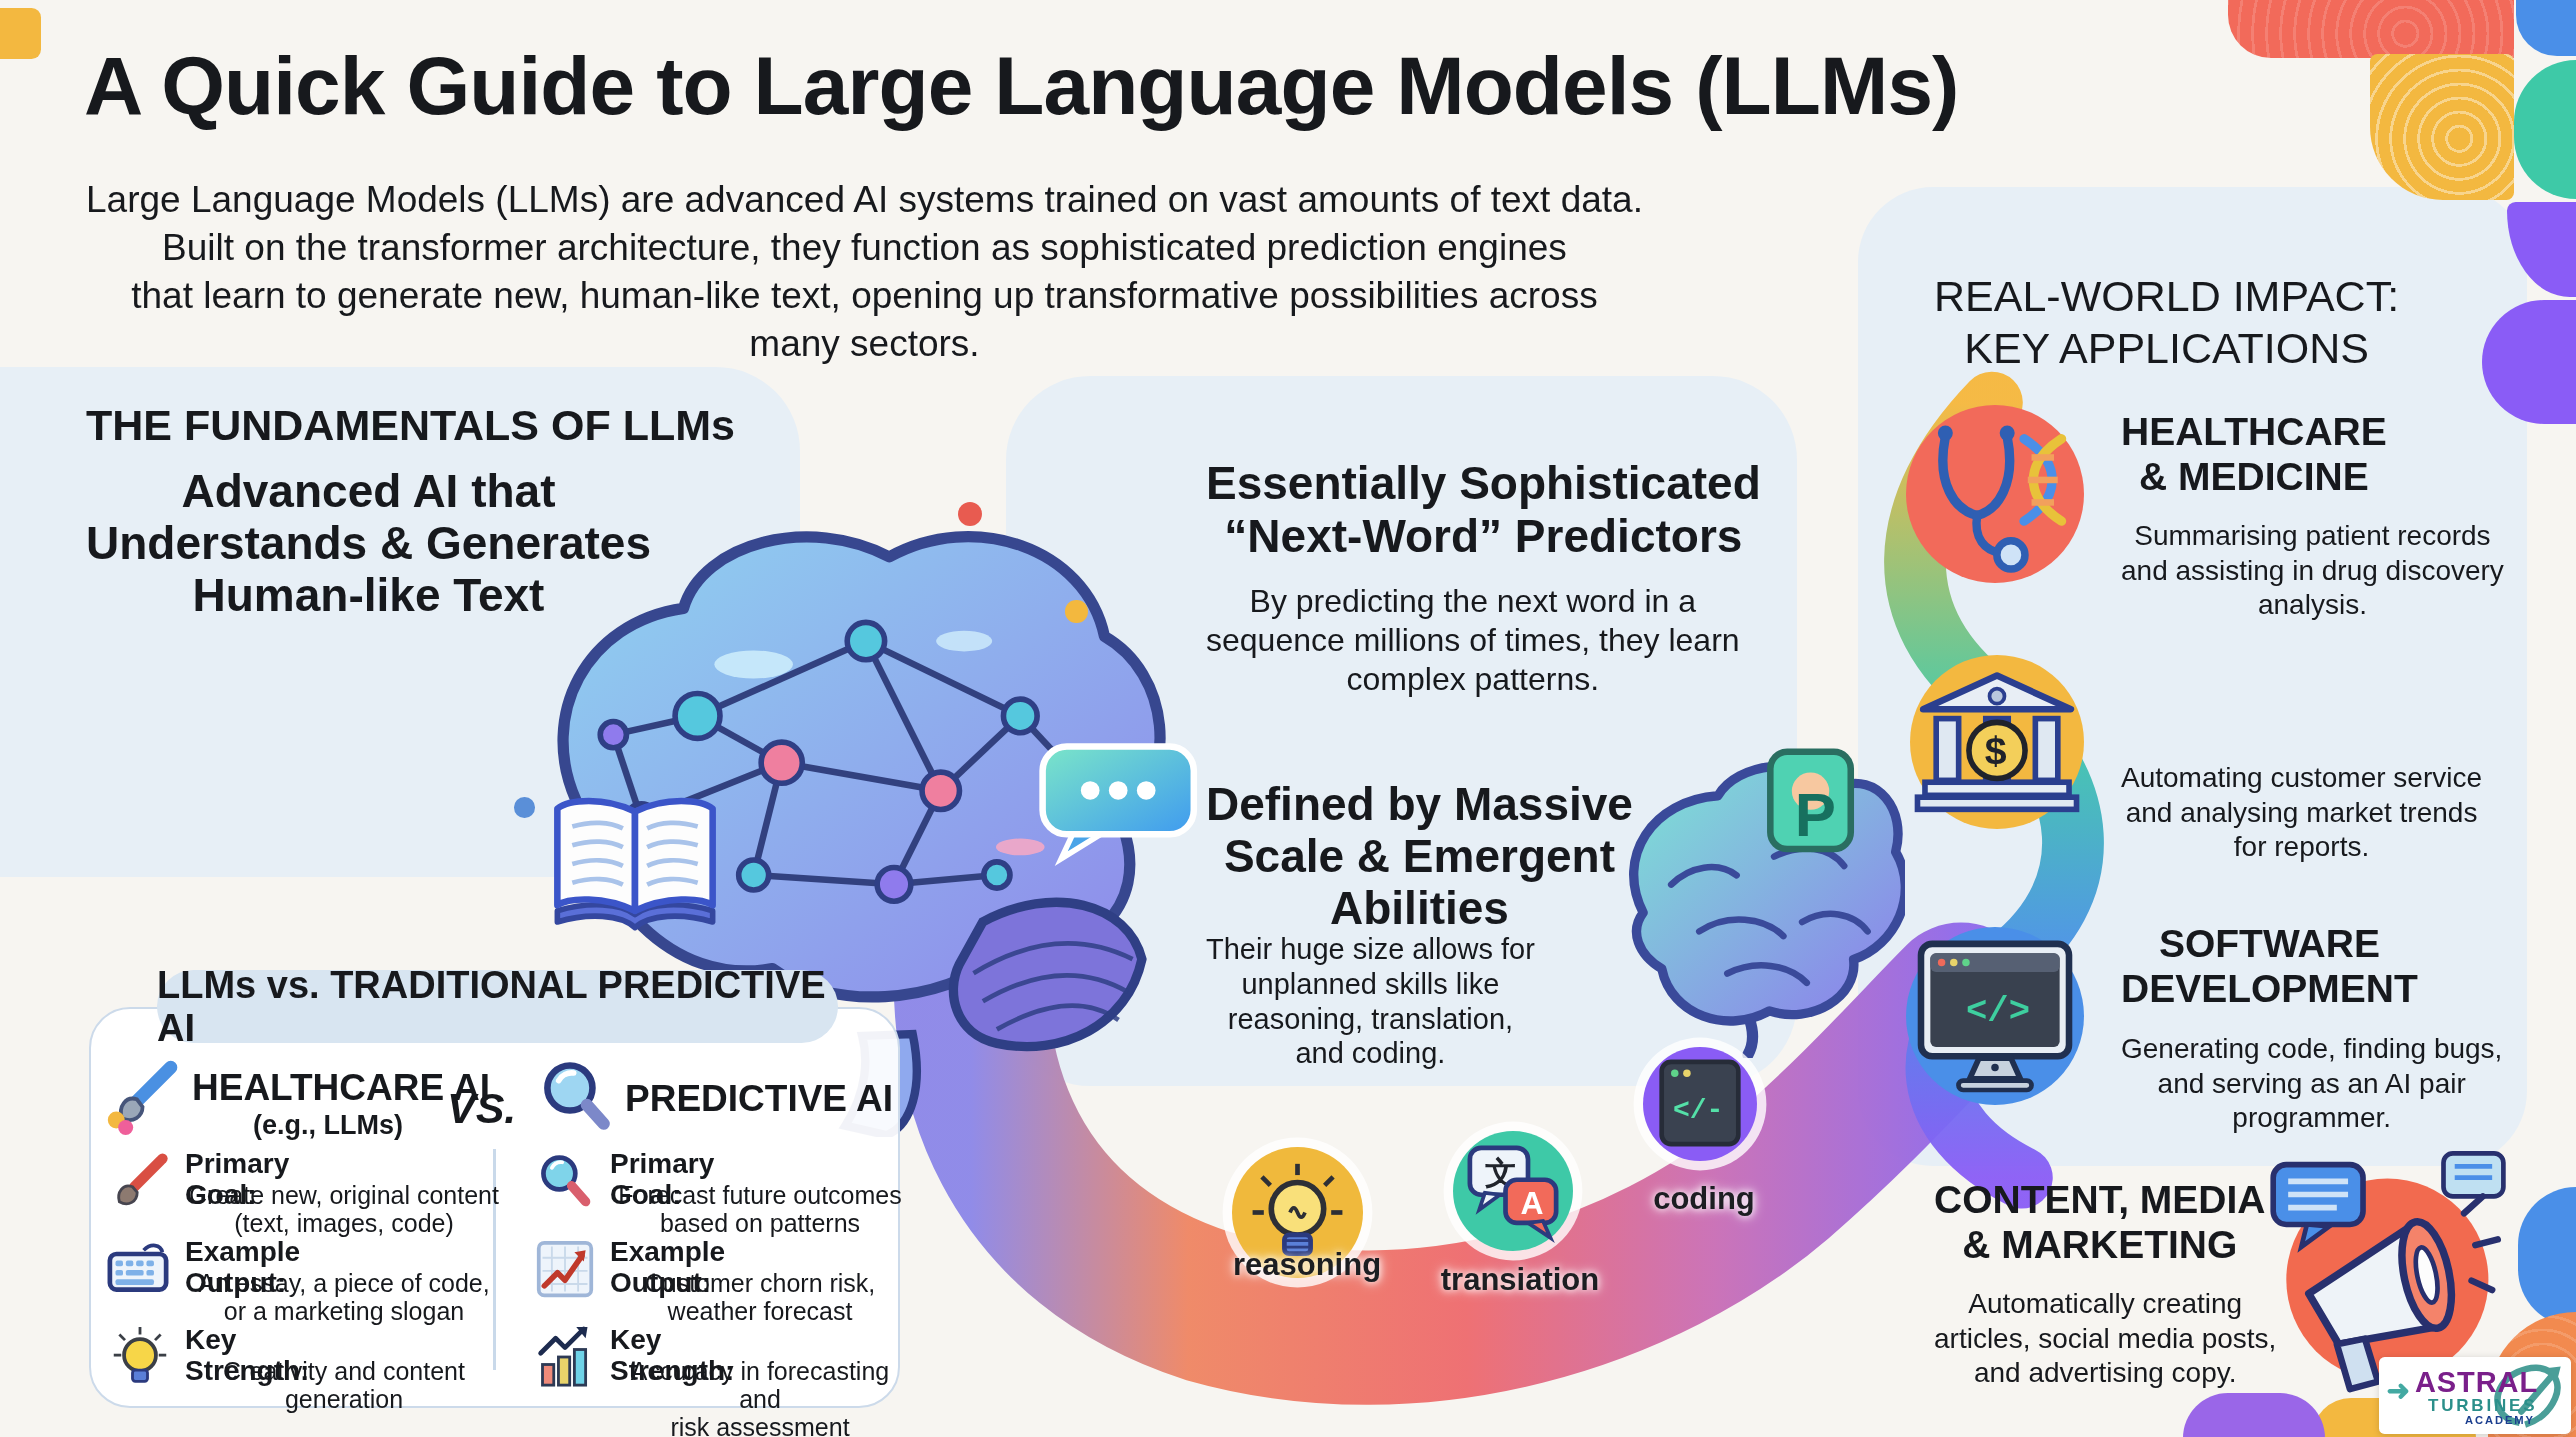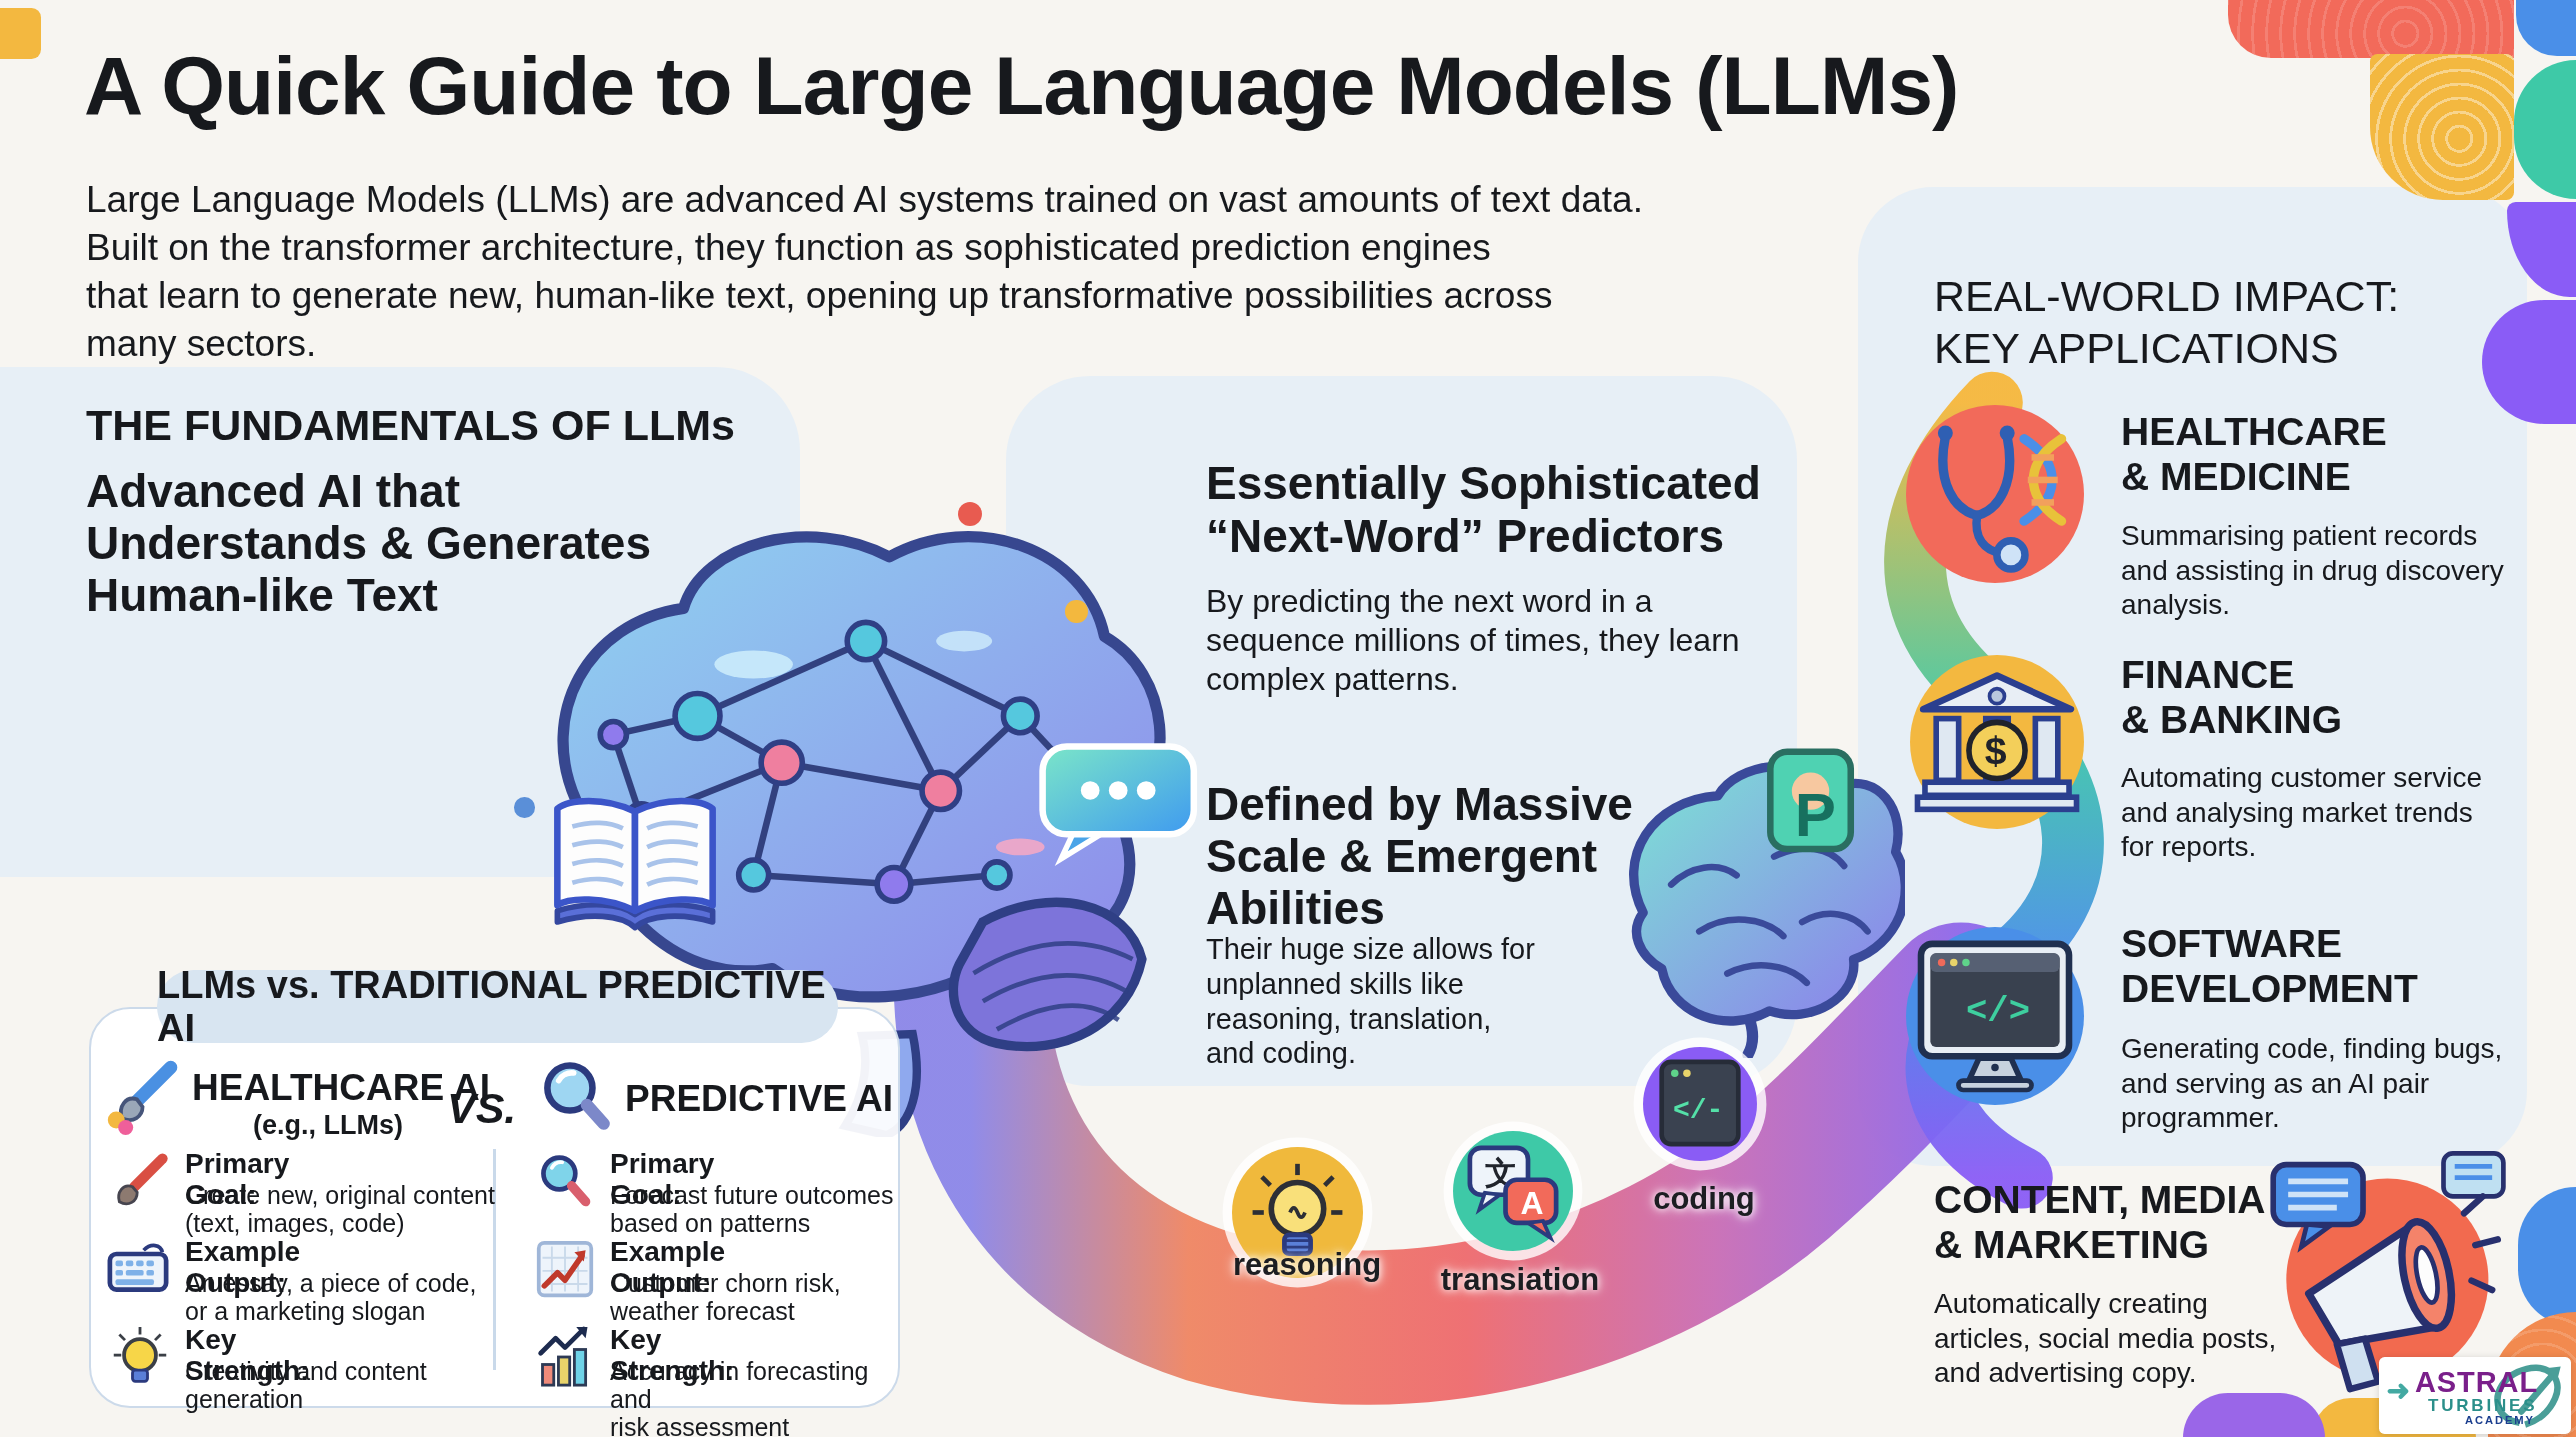--- a/index.html
+++ b/index.html
@@ -1,19 +1,19 @@
 <!DOCTYPE html>
 <html style="font-size:15px"><head>
 <meta charset="utf-8">
 <style>
   html,body{margin:0;padding:0;background:#f7f5f1;}
   .stage{position:relative;width:2576px;height:1438px;overflow:hidden;background:#f7f5f1;
          font-family:"Liberation Sans",sans-serif;color:#17191d;}
   .abs{position:absolute;}
-  .pre{white-space:pre-line;}
+  .pre{white-space:pre-line;text-align:center;}
 
   
   .panel{position:absolute;background:#e7eff6;z-index:1;}
   .panel-left{left:-66px;top:367px;width:866px;height:510px;border-radius:0 84px 84px 0;}
   .panel-center{left:1006px;top:376px;width:791px;height:710px;border-radius:84px;}
   .panel-right{left:1858px;top:187px;width:669px;height:979px;border-radius:75px;}
 
   
   .deco{position:absolute;z-index:2;}
   .arcs::after{content:"";position:absolute;inset:0;border-radius:inherit;
@@ -425,22 +425,20 @@
         <rect x="28" y="68" width="24" height="66"></rect>
           <rect x="81" y="68" width="24" height="66"></rect>
           <rect x="134" y="68" width="24" height="66"></rect>
       </g>
       <rect x="16" y="136" width="154" height="14" fill="#e8eef5" stroke="#2b3f8f" stroke-width="6"></rect>
       <rect x="8" y="152" width="170" height="13" fill="#dfe8f2" stroke="#2b3f8f" stroke-width="6"></rect>
       <circle cx="93" cy="102" r="30" fill="#f3cf5a" stroke="#20232b" stroke-width="6"></circle>
       <text x="80" y="117" font-family="Liberation Sans, sans-serif" font-size="42" font-weight="bold" fill="#20232b">$</text>
     </svg>
   </div>
-  <div class="abs app-head pre" style="left:2121px;top:653px;">FINANCE
-&amp; BANKING</div>
   <div class="abs app-body pre" style="left:2121px;top:749px;">Automating customer service
 and analysing market trends
 for reports.</div>
 
   <div class="app-circle" style="left:1906px;top:927px;width:178px;height:178px;background:#4a8fe8;">
     <svg width="178" height="178" viewBox="0 0 190 190">
       <rect x="16" y="18" width="158" height="120" rx="12" fill="#e8eef5" stroke="#203050" stroke-width="7"></rect>
       <rect x="26" y="28" width="138" height="100" rx="6" fill="#39414f"></rect>
       <rect x="26" y="28" width="138" height="20" rx="6" fill="#566073"></rect>
       <circle cx="38" cy="38" r="4" fill="#ef6a5a"></circle>

